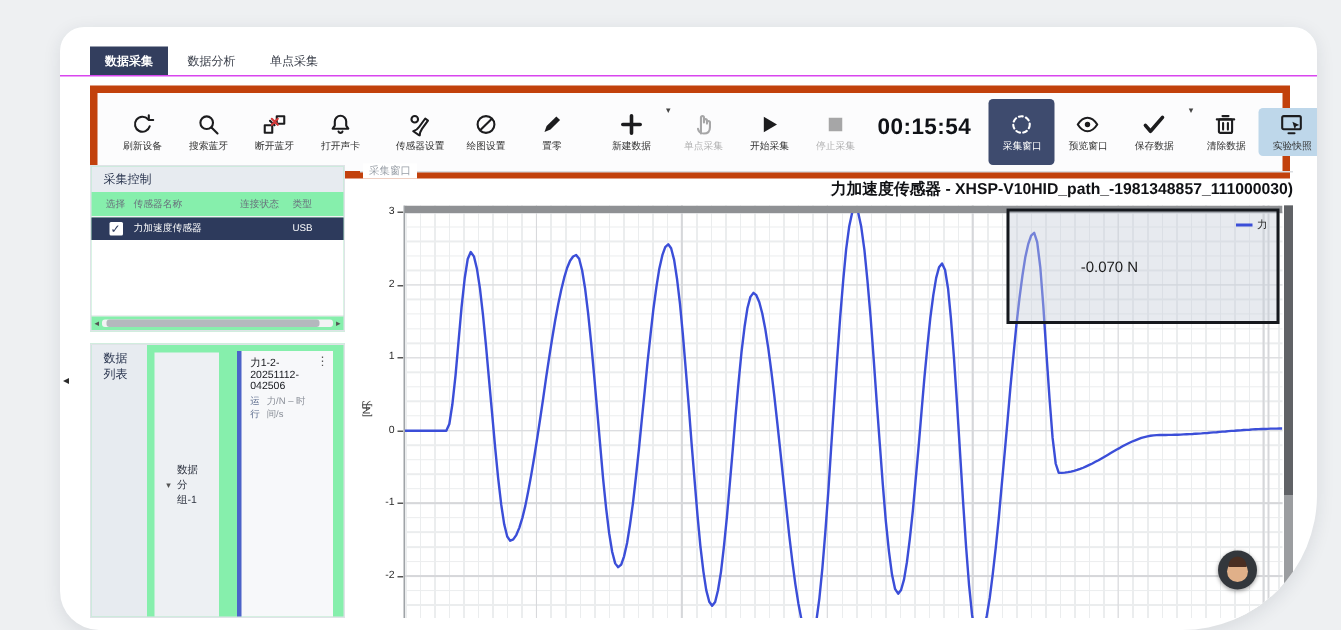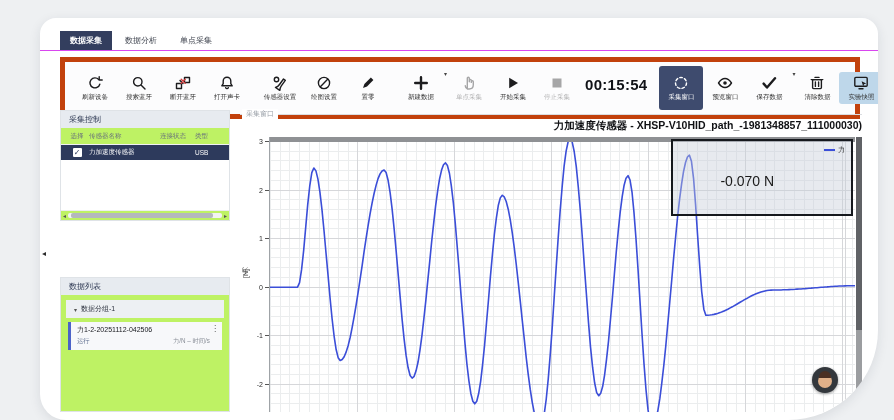--- a/index.html
+++ b/index.html
@@ -22,34 +22,34 @@
   .tool.lite{background:#bed7ea;border-radius:3px;}
   .tool.disabled{opacity:.38;}
   .tool.gapafter{margin-right:9px;}
   .caret{font-size:6px;color:#444;align-self:flex-start;margin:4px 0 0 1px;}
   .timer{font-size:15px;font-weight:bold;color:#101217;margin:0 12px 8px 6px;letter-spacing:.3px;}
   
   .content{position:absolute;top:92px;left:20px;right:16px;bottom:8px;display:flex;gap:10px;}
   .collapse-handle{position:absolute;left:2px;top:232px;font-size:8px;color:#2b2b2b;line-height:1;}
   
   .sidebar{width:170px;flex:none;display:flex;flex-direction:column;}
-  .panel{border:1px solid #dfe3e7;background:#bef264;}
+  .panel{border:1px solid #dfe3e7;background:#86efac;}
   .panel-h{background:#e7ebf0;padding:3px 8px;font-size:8px;color:#2b3650;}
   .colhdr{display:flex;font-size:6.5px;color:#68707c;padding:4px 4px 3px;border-bottom:1px solid #f0f1f3;}
   .c-sel{width:24px;text-align:center;}.c-name{width:62px;}.c-status{width:44px;text-align:center;}.c-type{width:26px;}
   .srow{display:flex;align-items:center;background:#2d3a5c;color:#fff;font-size:6.5px;padding:3px 4px;}
   .cbx{width:9px;height:9px;background:#fff;border-radius:1px;margin:0 auto;display:flex;align-items:center;justify-content:center;
        color:#2d3a5c;font-size:8px;line-height:1;}
   .dot{width:7px;height:7px;border-radius:50%;background:#2ecc40;margin:0 auto;}
   .filler{height:50px;background:#fff;}
   .hscroll{display:flex;align-items:center;height:9px;border-top:1px solid #ededef;font-size:6px;color:#555;padding:0 2px;gap:2px;}
   .htrack{flex:1;height:5px;background:#f2f3f4;border-radius:2px;position:relative;}
   .hthumb{position:absolute;left:2%;top:0;width:92%;height:5px;background:#b4b8bd;border-radius:2px;}
   .gap{height:8px;}
-  .datapanel{flex:1;display:flex;flex-direction:column;margin-top:48px;}
+  .datapanel{flex:1;display:flex;flex-direction:row;}
   .grouprow{background:#edf0f3;font-size:7px;color:#2e3340;padding:4px 8px;margin:5px 5px 0;display:flex;gap:4px;align-items:center;}
   .grouprow .tcaret{font-size:6px;color:#555;}
   .ditem{margin:4px 7px 0;background:#f7f8fa;border-left:3px solid #4c63c8;padding:3px 6px 4px;position:relative;}
   .ititle{font-size:7px;color:#16181d;}
   .irow{display:flex;justify-content:space-between;font-size:6.3px;color:#8a8f98;margin-top:2px;padding-right:6px;}
   .istatus{color:#5b6b8c;}
   .kebab{position:absolute;right:3px;top:3px;font-size:8px;color:#555;line-height:1;}
   
   .chartwrap{flex:1;position:relative;margin-top:4px;border-top:1px solid #dadde1;}
   .group-label{position:absolute;top:-6px;left:2px;background:#fff;padding:0 4px;font-size:7px;color:#9aa0a8;}
@@ -67,21 +67,21 @@
       repeating-linear-gradient(to bottom,#ebedee 0 1px,transparent 1px 9.7px),
       repeating-linear-gradient(to right,#ebedee 0 1px,transparent 1px 9.7px);
     background-position:0 4px,-10px 0,0 4px,0 0;}
   .topscroll{position:absolute;top:0;left:0;right:0;height:5px;background:#8f9194;z-index:3;}
   .wave{position:absolute;inset:0;width:100%;height:100%;z-index:2;}
   .selbox{position:absolute;left:68.5%;width:30.4%;top:2px;height:73px;border:2px solid #15181d;
           background:rgba(198,206,217,.42);z-index:4;}
   .legend{position:absolute;right:10px;top:8px;display:flex;align-items:center;gap:3px;z-index:6;}
   .legend .dash{width:11px;height:2px;background:#3b4ed8;}
   .legend .ltext{font-size:7px;color:#222;}
-  .anno{position:absolute;left:77%;top:36px;font-size:14px;color:#1a1a1a;z-index:6;}
+  .anno{position:absolute;left:77%;top:36px;font-size:10px;color:#1a1a1a;z-index:6;}
   .vscroll{width:6px;margin-left:1px;background:#9b9da0;position:relative;}
   .vthumb{position:absolute;top:0;left:0;width:6px;height:70%;background:#606266;}
   .avatar{position:absolute;left:772px;top:349px;width:26px;height:26px;border-radius:50%;
           background:#33373c;z-index:9;overflow:hidden;box-shadow:0 1px 3px rgba(0,0,0,.4);}
   .avatar .face{position:absolute;left:6px;top:7px;width:14px;height:14px;border-radius:50%;background:#e0b089;}
   .avatar .hair{position:absolute;left:7px;top:4px;width:12px;height:7px;border-radius:6px 6px 0 0;background:#4a2f23;}
   svg{display:block;}
 </style>
 </head>
 <body>

